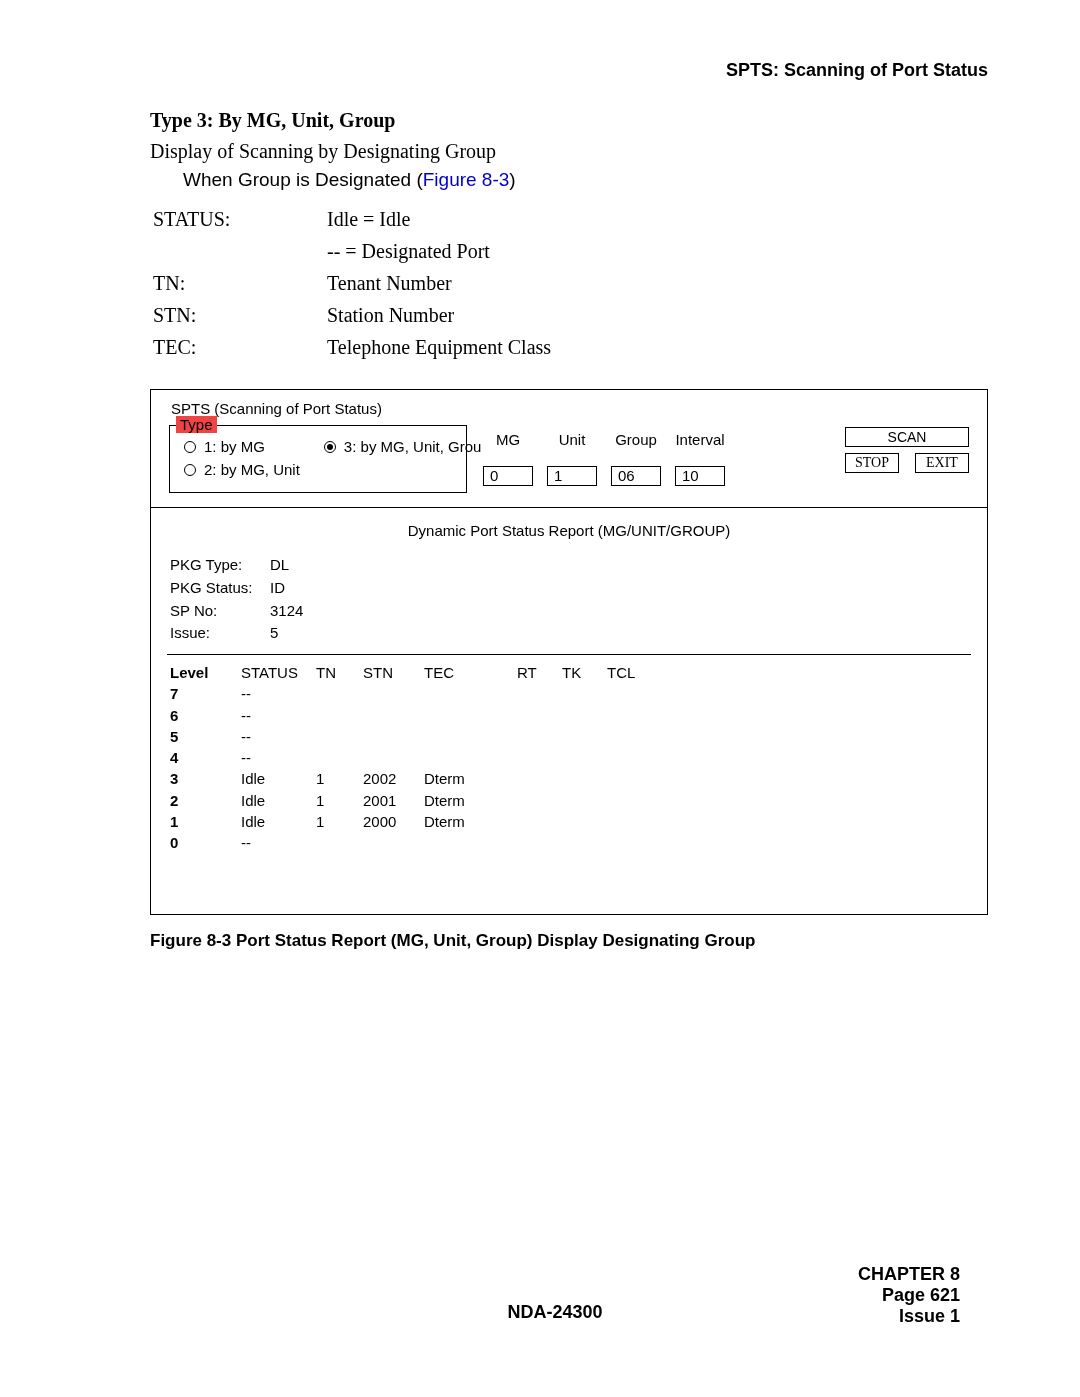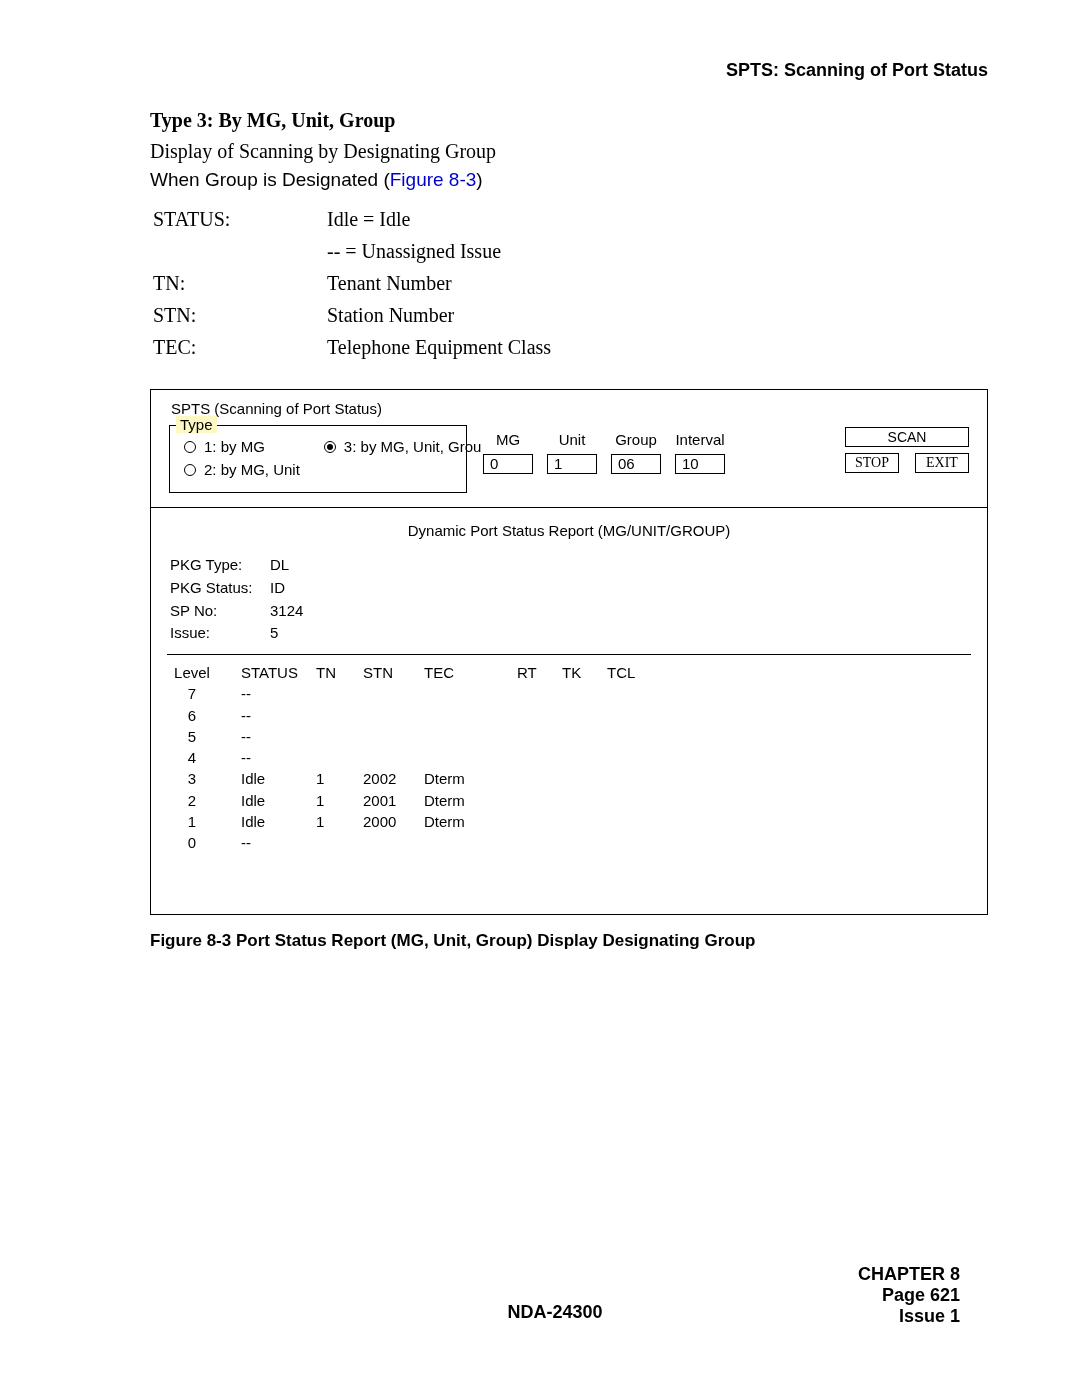--- a/index.html
+++ b/index.html
@@ -30,20 +30,21 @@
     margin-bottom: 8px;
   }
   .body-line {
     font-size: 20px;
     margin-bottom: 6px;
   }
   .body-line-sans {
     font-family: Arial, Helvetica, sans-serif;
     font-size: 19px;
     margin-bottom: 14px;
+    margin-left: 33px;
   }
   .link {
     color: #0000cc;
   }
   .def-table {
     font-size: 20px;
     margin-top: 4px;
   }
   .def-table td.label {
     width: 170px;
@@ -80,21 +81,21 @@
     position: relative;
     border: 1.5px solid #000;
     padding: 12px 12px 8px 14px;
     width: 270px;
     margin-top: 6px;
   }
   .type-field .legend {
     position: absolute;
     top: -10px;
     left: 6px;
-    background: #fef9c3;
+    background: #ef4444;
     padding: 0 4px;
     font-size: 15px;
   }
   .radio-row {
     display: flex;
     align-items: center;
     margin-bottom: 6px;
   }
   .radio {
     width: 12px; height: 12px;
@@ -133,21 +134,21 @@
     align-items: flex-start;
     margin-left: 6px;
   }
   .mgugi .col {
     display: flex;
     flex-direction: column;
     align-items: center;
   }
   .mgugi .lbl {
     font-size: 15px;
-    margin-bottom: 6px;
+    margin-bottom: 18px;
   }
   .boxval {
     border: 1.5px solid #000;
     min-width: 36px;
     text-align: left;
     padding: 0 6px;
     font-size: 15px;
     height: 18px;
     line-height: 18px;
   }
@@ -204,21 +205,21 @@
   .port-table th {
     font-weight: normal;
     text-align: left;
     padding-right: 14px;
   }
   .port-table td {
     padding-right: 14px;
     text-align: left;
     white-space: nowrap;
   }
-  .port-table .level { width: 44px; text-align: center; padding-right: 24px;}
+  .port-table .level { width: 44px; text-align: left; padding-right: 24px; font-weight: bold;}
   .port-table .status { width: 58px; }
   .port-table .tn { width: 30px; }
   .port-table .stn { width: 44px; }
   .port-table .tec { width: 76px; }
   .port-table .rt { width: 28px; }
   .port-table .tk { width: 28px; }
   .port-table .tcl { width: 40px; }
 
   .fig-caption {
     text-align: left;
@@ -267,21 +268,21 @@
   </div>
 
   <table class="def-table">
     <tbody>
         <tr>
           <td class="label">STATUS:</td>
           <td class="val">Idle = Idle</td>
         </tr>
     <tr>
           <td class="label"></td>
-          <td class="val">-- = Unassigned Issue</td>
+          <td class="val">-- = Designated Port</td>
         </tr>
     <tr>
           <td class="label">TN:</td>
           <td class="val">Tenant Number</td>
         </tr>
     <tr>
           <td class="label">STN:</td>
           <td class="val">Station Number</td>
         </tr>
     <tr>

